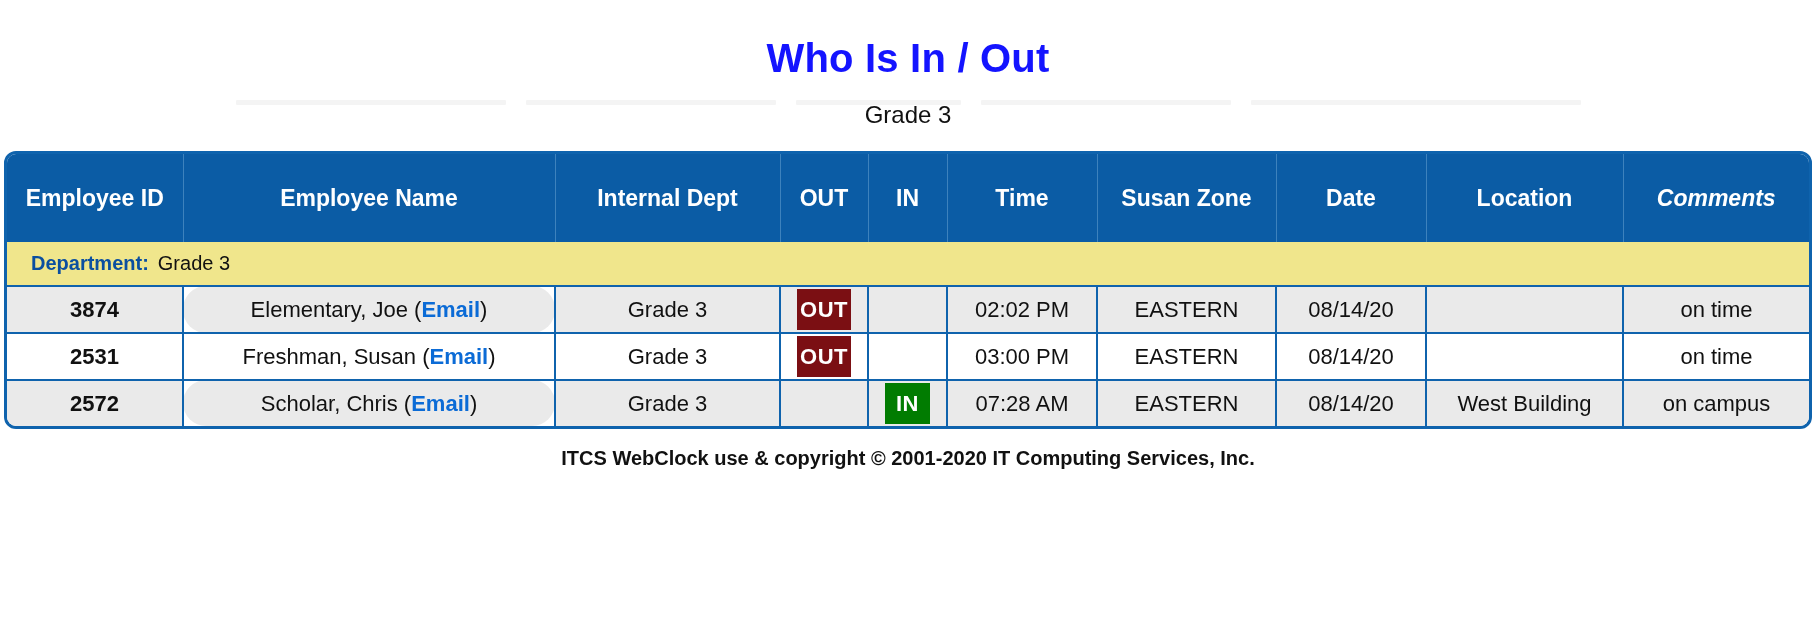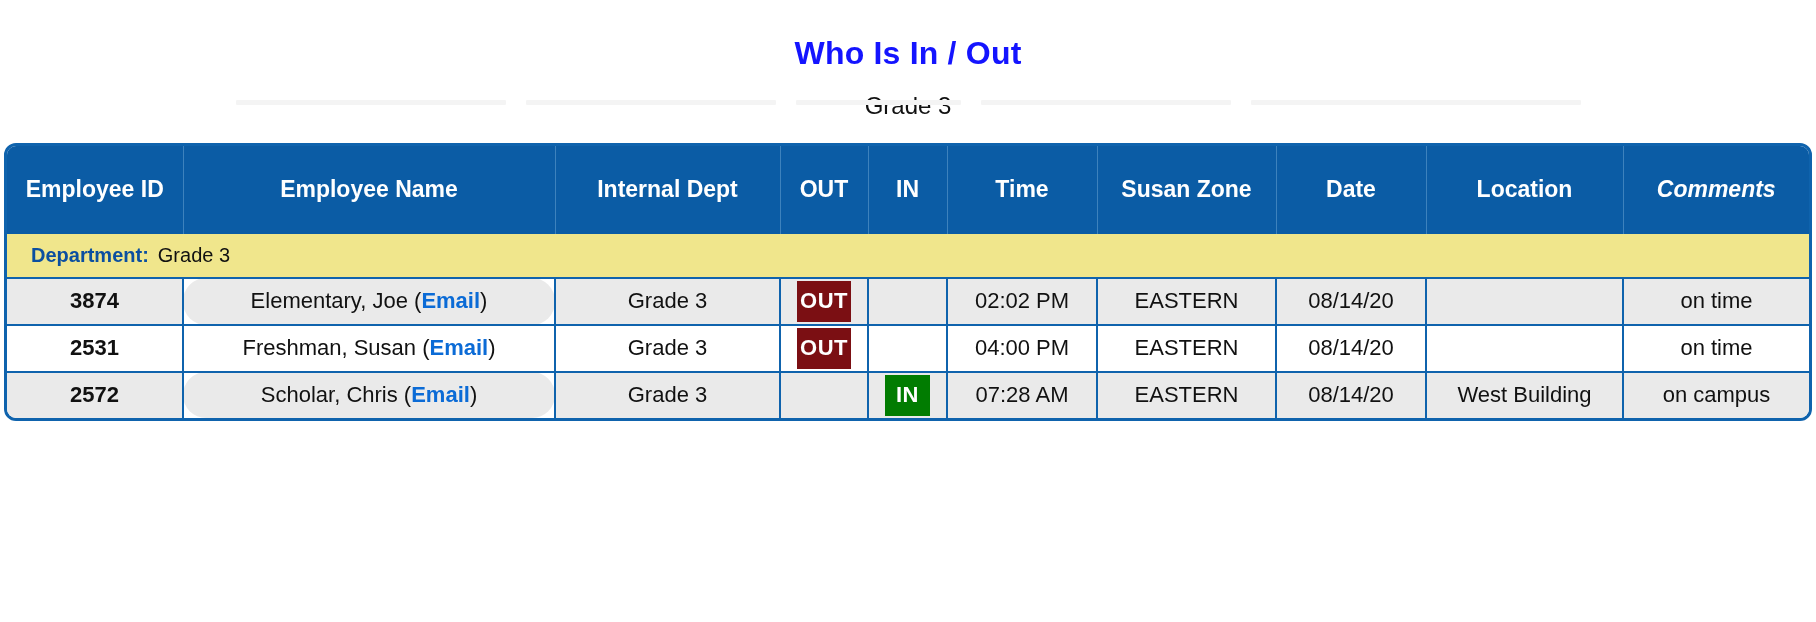--- a/index.html
+++ b/index.html
@@ -17,21 +17,21 @@
     overflow: hidden;
   }
 
   
   #title-block {
     width: 100%;
     text-align: center;
     padding-top: 36px;
   }
   #page-title {
-    font-size: 32px;
+    font-size: 40px;
     font-weight: bold;
     color: #1414ff;
     line-height: 1.1;
     margin: 0;
     letter-spacing: 0.2px;
   }
   #ghost-rules {
     position: absolute;
     top: 100px;
     left: 0;
@@ -260,21 +260,21 @@
         <tr class="data-row shade-b">
           <td class="cell-id">2531</td>
           <td class="cell-name"><span>Freshman, Susan (</span><a class="email-link">Email</a><span>)</span></td>
           <td>Grade 3</td>
           <td class="cell-status">
               <div class="badge badge-out">OUT</div>
             </td>
           <td class="cell-status">
               <div class="badge badge-empty"></div>
             </td>
-          <td>04:00 PM</td>
+          <td>03:00 PM</td>
           <td>EASTERN</td>
           <td>08/14/20</td>
           <td></td>
           <td class="cell-comments">on time</td>
         </tr>
 
         <tr class="data-row shade-a">
           <td class="cell-id">2572</td>
           <td class="cell-name"><span>Scholar, Chris (</span><a class="email-link">Email</a><span>)</span></td>
           <td>Grade 3</td>
@@ -288,14 +288,15 @@
           <td>EASTERN</td>
           <td>08/14/20</td>
           <td>West Building</td>
           <td class="cell-comments">on campus</td>
         </tr>
 
       </tbody>
     </table>
   </div>
 
+  <div id="footer">ITCS WebClock use &amp; copyright © 2001-2020 IT Computing Services, Inc.</div>
 
 </div>
 
 </body></html>

